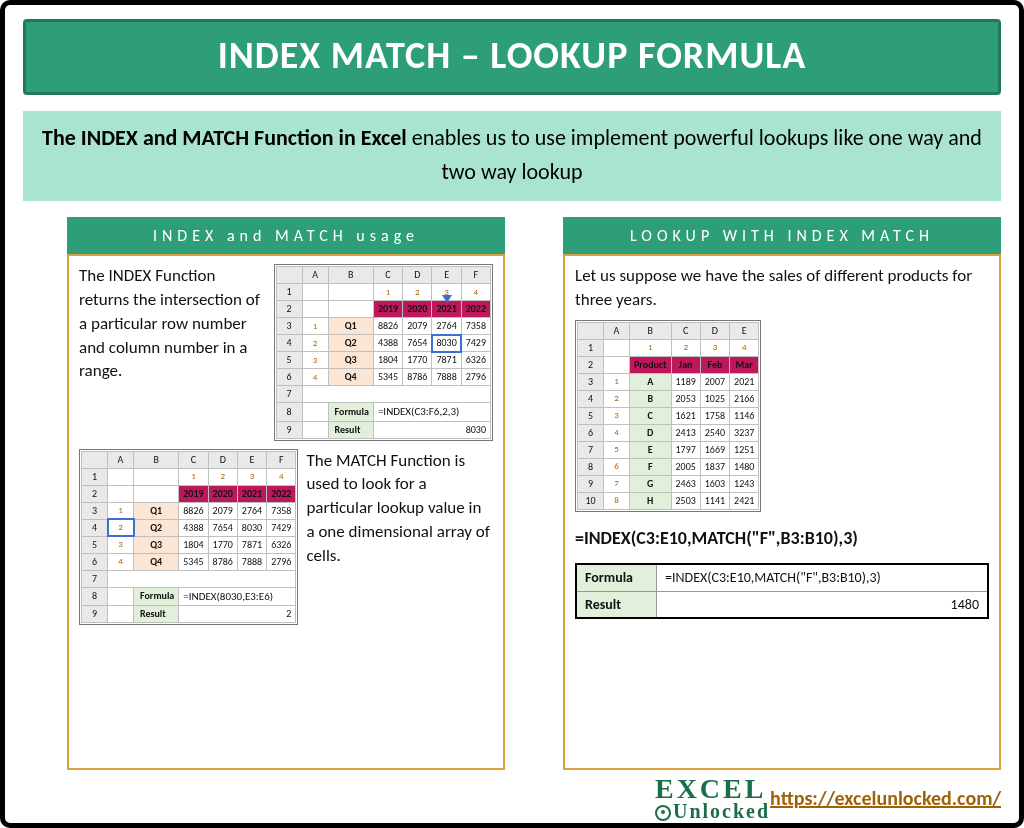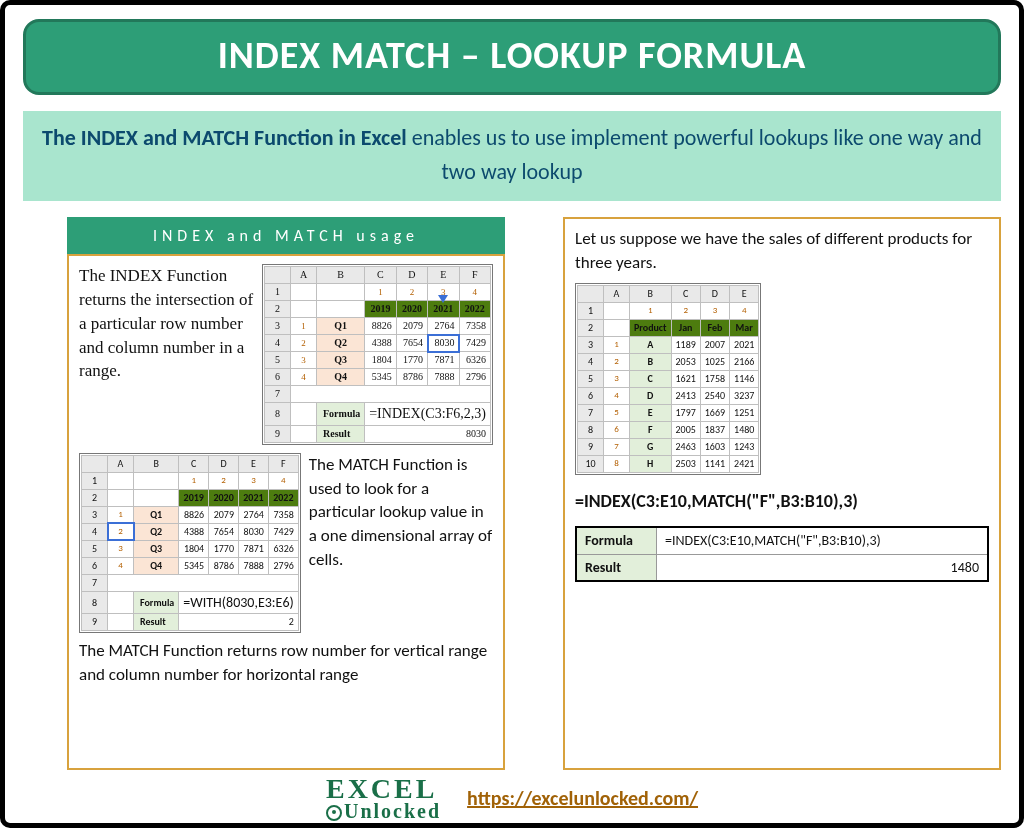--- a/index.html
+++ b/index.html
@@ -10,36 +10,36 @@
     height: 828px;
     border: 5px solid #000;
     border-radius: 10px;
     padding: 14px 18px 4px 18px;
     display: flex;
     flex-direction: column;
   }
   .title-bar {
     background: #2d9e77;
     border: 3px solid #22785a;
-    border-radius: 16px;
+    border-radius: 4px;
     text-align: center;
     padding: 10px 6px 14px 6px;
     color: #fff;
     font-weight: 800;
     font-size: 38px;
     letter-spacing: 1px;
   }
   .subtitle-bar {
     margin-top: 16px;
     background: #a9e5ce;
     text-align: center;
     padding: 10px 6px 12px 6px;
     font-size: 22px;
     line-height: 1.55;
-    color: #0c4a6e;
+    color: #000000;
   }
   .subtitle-bar b { font-weight: 700; }
   .columns {
     display: flex;
     gap: 14px;
     margin-top: 16px;
     flex: 1;
     min-height: 0;
   }
   .col {
@@ -75,35 +75,35 @@
     border: 1px solid #bfbfbf;
     padding: 1px 4px;
     text-align: center;
     min-width: 26px;
     height: 14px;
   }
   .mini .colhead { background: #e9e9e9; font-weight: 400; }
   .mini .rowhead { background: #e9e9e9; font-weight: 400; text-align: center; }
   .mini .idx { color: #b35f00; font-size: 9px; }
   .mini .lbl { background: #fbe5d5; font-weight: 600; }
-  .mini .yrs { background: #4d7c0f; font-weight: 600; }
+  .mini .yrs { background: #be185d; font-weight: 600; }
   .mini .flabel { background: #e2efda; font-weight: 600; text-align: left; padding-left: 6px; }
   .mini .val { text-align: right; padding-right: 4px; }
-  .mini .fcell { text-align: left; padding-left: 4px; font-size: 14px;}
+  .mini .fcell { text-align: left; padding-left: 4px; font-size: 11px;}
   .mini .prod { background: #e2efda; font-weight: 600; }
   .mini .hl-blue { outline: 2px solid #3b6fd6; outline-offset: -1px; }
   .mini .hl-arrow-down { position: relative; }
   .mini .hl-arrow-down::after {
     content: "";
     position: absolute; left: 50%; top: -6px; transform: translateX(-50%);
     border-left: 5px solid transparent; border-right: 5px solid transparent;
     border-top: 8px solid #3b6fd6;
   }
   .miniwrap { border: 1px solid #777; padding: 1px; display: inline-block; background:#fff;}
-  .leftcol .row1 { display:flex; gap:8px; align-items:flex-start;font-family:Liberation Serif, serif; }
+  .leftcol .row1 { display:flex; gap:8px; align-items:flex-start; }
   .leftcol .text1 { flex:1; }
   .leftcol .row2 { display:flex; gap:8px; align-items:flex-start; margin-top:8px; }
   .leftcol .text2 { flex:1; }
   .rightcol .row1 { margin-bottom:8px; }
   .rightcol .row2 { display:flex; gap:10px; align-items:flex-start; }
   .rightcol .text2 { flex:1; }
   .formula-big { font-weight: 700; font-size: 18px; margin: 14px 0 12px 0; }
   .result-box {
     border: 2px solid #000;
     display: flex;
@@ -111,22 +111,21 @@
   }
   .result-box .r-row { display:flex; }
   .result-box .r-row > div { padding: 3px 8px; border-bottom:1px solid #999; }
   .result-box .r-row:last-child > div { border-bottom:none; }
   .result-box .r-lbl { width: 80px; background:#e2efda; font-weight:700; border-right: 1px solid #999; font-size:14px; }
   .result-box .r-val { flex:1; font-size:14px; }
   .result-box .r-val.right { text-align:right; }
   .footer {
     display:flex;
     align-items:center;
-    justify-content:center;
-    gap: 26px;
+    justify-content:flex-end;
     padding-top: 8px;
   }
   .logo {
     font-family: Georgia, serif;
     color: #1a6f48;
     font-weight: 700;
     font-size: 28px;
     letter-spacing: 3px;
     line-height: 0.8;
     text-align: left;
@@ -317,38 +316,38 @@
               <td class="val">2796</td>
             </tr>
             <tr>
                   <td class="rowhead">7</td>
                   <td colspan="6"></td>
                 </tr>
             <tr>
                   <td class="rowhead">8</td>
                   <td></td>
               <td class="flabel">Formula</td>
-              <td class="fcell" colspan="4">=WITH(8030,E3:E6)</td>
+              <td class="fcell" colspan="4">=INDEX(8030,E3:E6)</td>
             </tr>
             <tr>
                   <td class="rowhead">9</td>
                   <td></td>
               <td class="flabel">Result</td>
               <td class="val" colspan="4">2</td>
             </tr>
           </tbody>
             </table>
         </div>
         <div class="text2">The MATCH Function is used to look for a particular lookup value in a one dimensional array of cells.</div>
       </div>
-      <div style="margin-top:6px;">The MATCH Function returns row number for vertical range and column number for horizontal range</div>
     </div>
   </div>
 
   <div class="col rightcol">
+    <div class="col-header">LOOKUP WITH INDEX MATCH</div>
     <div class="col-body">
       <div class="row1">Let us suppose we have the sales of different products for three years.</div>
       <div class="row2">
         <div class="miniwrap">
           <table class="mini">
             <tbody>
                 <tr>
                   <td class="rowhead"></td>
               <td class="colhead">A</td>
               <td class="colhead">B</td>

